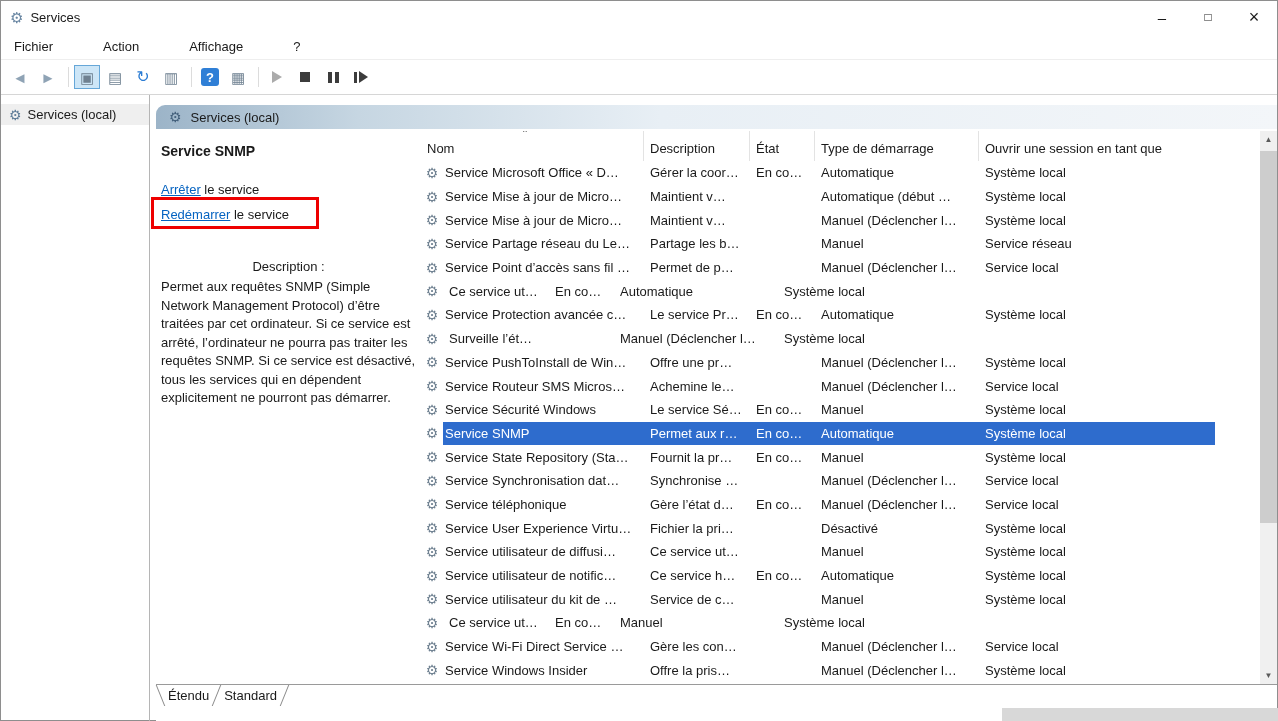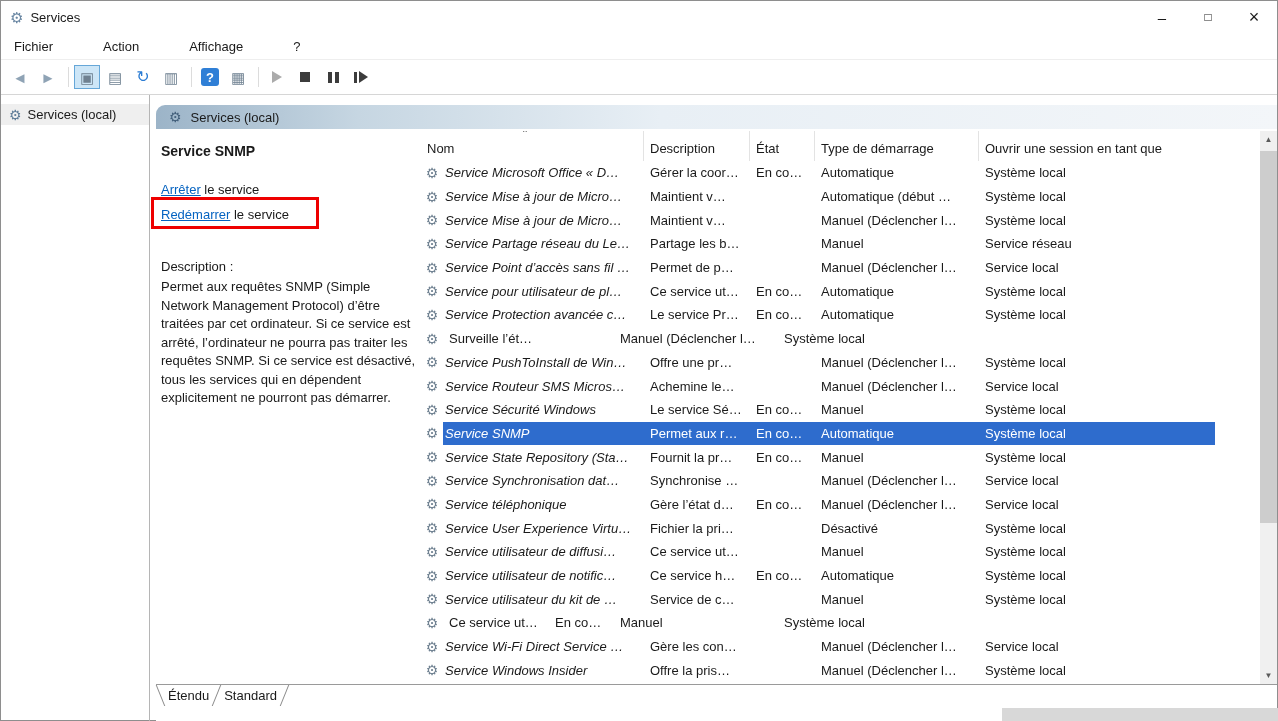--- a/index.html
+++ b/index.html
@@ -59,36 +59,36 @@
   }
   .content-header .hdr-icon { font-size: 14px; color: #44617c; line-height: 1; }
 
   .content-body { flex: 1; display: flex; margin-top: 2px; min-height: 0; }
 
   
   .detail { width: 265px; flex-shrink: 0; padding: 12px 5px 0 5px; }
   .svc-title { font-weight: bold; font-size: 14px; }
   .svc-links { margin-top: 18px; line-height: 25px; }
   .link { color: var(--link, #0563c1); text-decoration: underline; cursor: pointer; }
-  .desc-label { margin-top: 32px; }
+  .desc-label { margin-top: 32px; text-align: center; }
   .desc-text { margin-top: 4px; width: 260px; line-height: 18.5px; }
 
   
   .listpane { flex: 1; position: relative; min-width: 0; background: #fff; }
   .lheader { display: flex; height: 30px; }
   .hcell { border-right: 1px solid #e3e3e3; display: flex; align-items: flex-end; padding: 0 0 5px 6px; position: relative; cursor: default; white-space: nowrap; overflow: hidden; }
   .h0 { width: 223px; } .h1 { width: 106px; } .h2 { width: 65px; } .h3 { width: 164px; } .h4 { width: 236px; border-right: none; }
   .sortmark { position: absolute; top: -2px; left: 102px; font-size: 12px; color: #555; }
 
   .lrows { height: 523px; overflow: hidden; }
   .lrow { display: flex; height: 23.7px; align-items: stretch; cursor: default; }
   .svc-icon { width: 22px; flex-shrink: 0; display: flex; align-items: center; justify-content: center; font-size: 14px; color: #6f8191; }
   .cells { display: flex; flex: 0 0 772px; }
   .cell { display: flex; align-items: center; padding-left: 6px; white-space: nowrap; overflow: hidden; }
-  .c0 { width: 201px; padding-left: 2px; font-style: italic; } .c1 { width: 106px; } .c2 { width: 65px; } .c3 { width: 164px; } .c4 { width: 236px; }
+  .c0 { width: 201px; padding-left: 2px; } .c1 { width: 106px; } .c2 { width: 65px; } .c3 { width: 164px; } .c4 { width: 236px; }
   .lrow.sel .cells { background: var(--sel, #2e6ccd); color: #fff; }
 
   
   .vscroll { position: absolute; top: 0; right: 0; bottom: 0; width: 17px; background: #f0f0f0; display: flex; flex-direction: column; }
   .varrow { height: 17px; display: flex; align-items: center; justify-content: center; font-size: 8px; color: #5a5a5a; }
   .vtrack { flex: 1; position: relative; }
   .vthumb { position: absolute; top: 3px; left: 0; width: 17px; height: 372px; background: #cdcdcd; }
 
   
   .tabbar { height: 22px; border-top: 1px solid #9a9a9a; display: flex; align-items: stretch; padding-left: 4px; background: #fff; }
@@ -269,21 +269,20 @@
                   <span class="cell c0">Service Point d’accès sans fil …</span>
                   <span class="cell c1">Permet de p…</span>
                   <span class="cell c2"></span>
                   <span class="cell c3">Manuel (Déclencher l…</span>
                   <span class="cell c4">Service local</span>
                 </span>
               </div>
               <div class="lrow">
                 <span class="svc-icon">⚙</span>
                 <span class="cells">
-                  <span class="cell c0">Service pour utilisateur de pl…</span>
                   <span class="cell c1">Ce service ut…</span>
                   <span class="cell c2">En co…</span>
                   <span class="cell c3">Automatique</span>
                   <span class="cell c4">Système local</span>
                 </span>
               </div>
               <div class="lrow">
                 <span class="svc-icon">⚙</span>
                 <span class="cells">
                   <span class="cell c0">Service Protection avancée c…</span>

